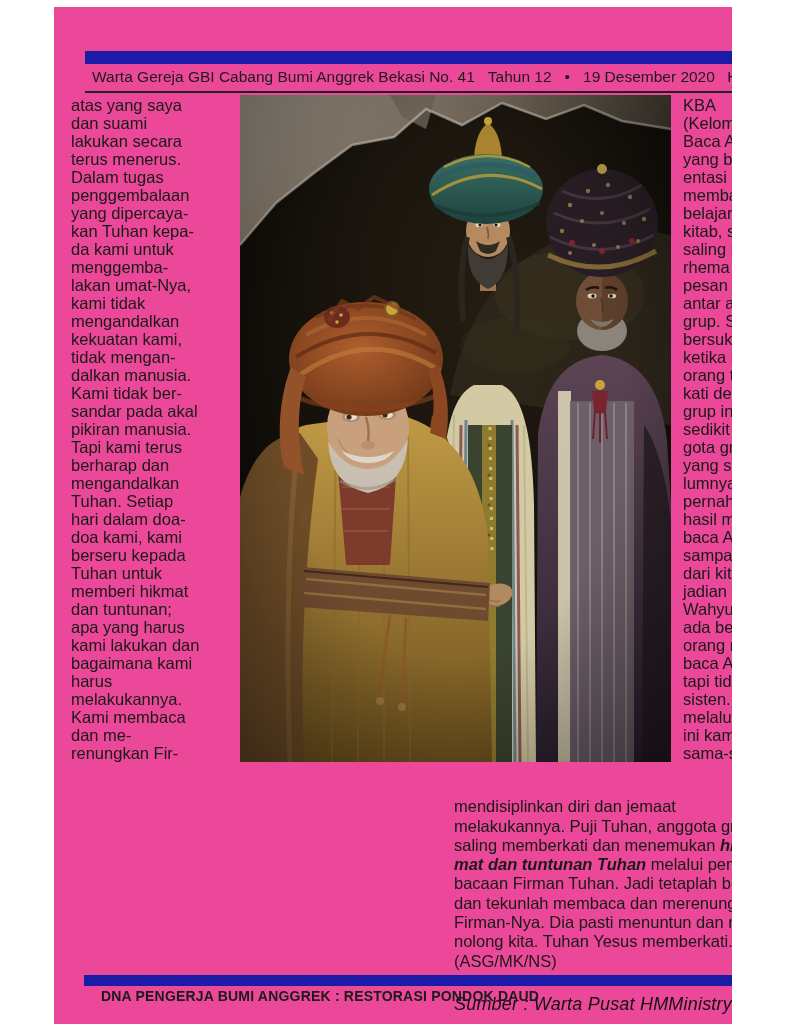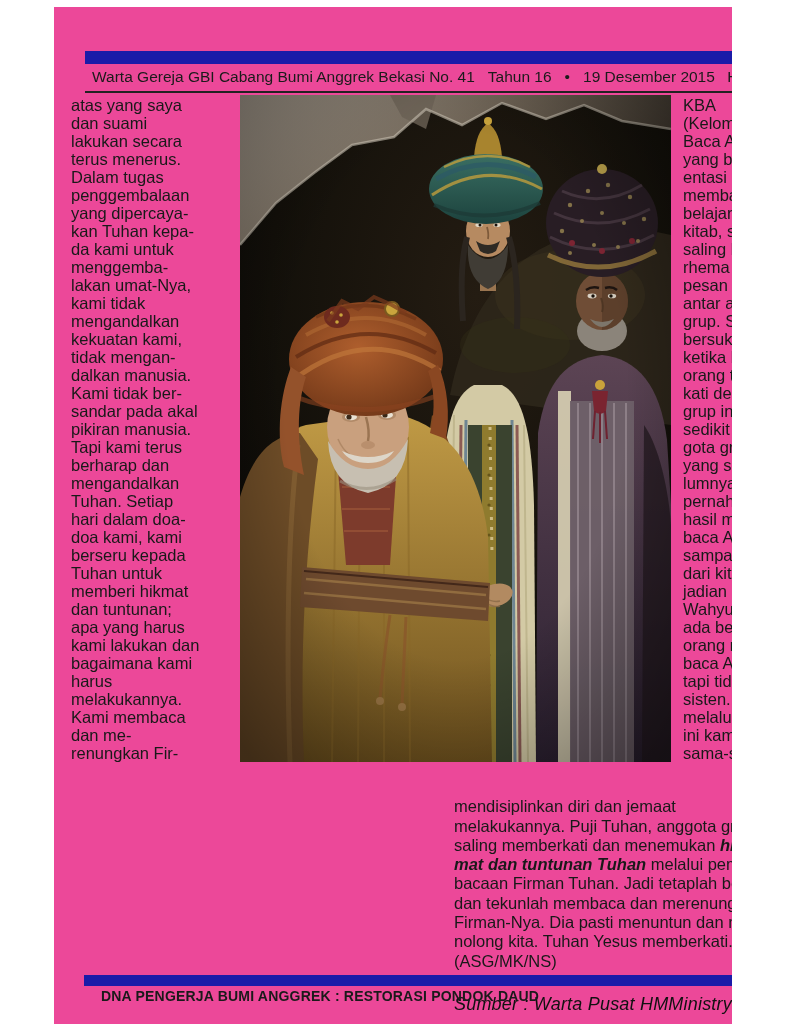--- a/index.html
+++ b/index.html
@@ -54,23 +54,23 @@
 </head>
 <body>
 
 <div class="page">
 
   <div class="topbar accent-bg" style="background: rgb(27, 27, 168);"></div>
 
   <div class="header-row">
     <div class="h-left">
       <span>Warta Gereja GBI Cabang Bumi Anggrek Bekasi No. 41</span>
-      <span>Tahun 16</span>
+      <span>Tahun 12</span>
       <span>•</span>
-      <span>19 Desember 2015</span>
+      <span>19 Desember 2020</span>
     </div>
     <div class="h-right">
       <span>Halaman</span>
       <span class="accent-fg" style="color: rgb(27, 27, 168);">4</span>
     </div>
   </div>
 
   <div class="hrule"></div>
 
   <div class="ncol col-left">atas yang saya

